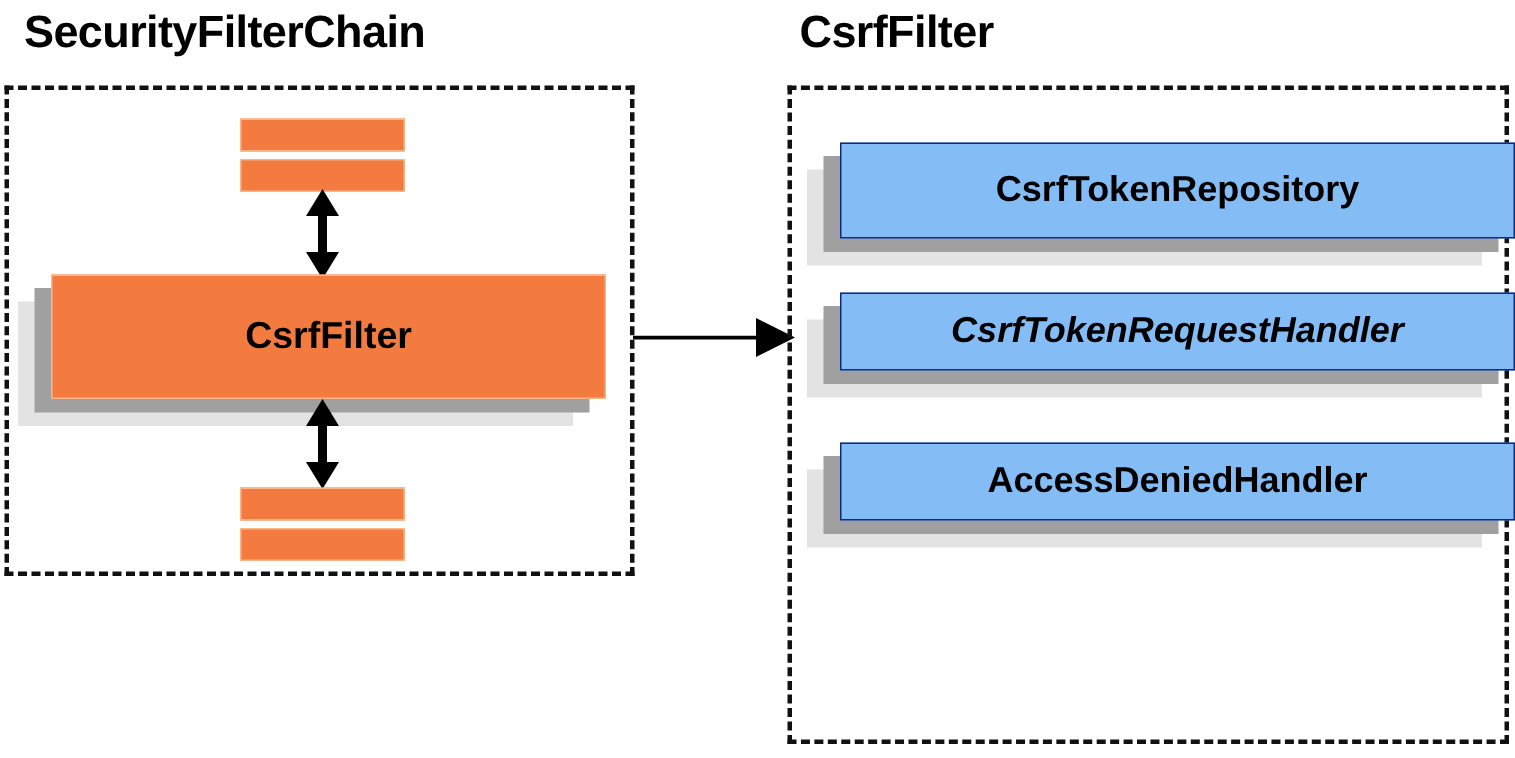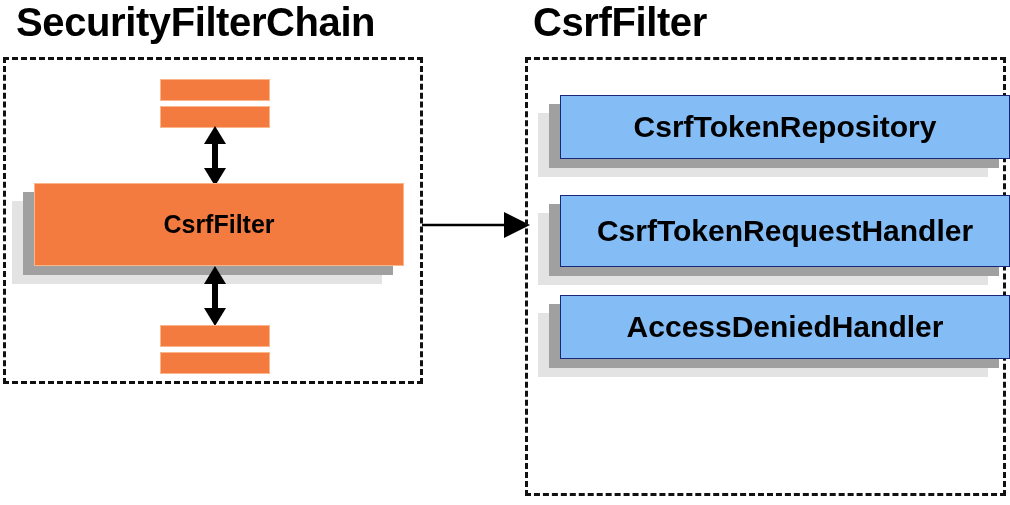--- a/index.html
+++ b/index.html
@@ -16,21 +16,21 @@
     height: 505px;
     background: #ffffff;
     overflow: hidden;
   }
 
   
   .panel-title {
     position: absolute;
     font-family: "Liberation Sans", sans-serif;
     font-weight: bold;
-    font-size: 40px;
+    font-size: 30px;
     line-height: 34px;
     color: #000000;
     white-space: nowrap;
     letter-spacing: -0.4px;
   }
   #title-left  { left: 16px;  top: 5px; }
   #title-right { left: 533px; top: 5px; }
 
   
   .dashed-panel {
@@ -86,21 +86,21 @@
     background: #f47b3f;
     border: 1px solid #fbb58b;
   }
   .face-orange .label { font-size: 25px; }
 
   
   .face-blue {
     background: #84bcf5;
     border: 1px solid #17277a;
   }
-  .face-blue .label { font-size: 30px; }
+  .face-blue .label { font-size: 24px; }
 
   
   .bar {
     position: absolute;
     background: #f47b3f;
     border: 1px solid #fbb58b;
     box-sizing: border-box;
   }
 
   
@@ -156,29 +156,29 @@
   <div id="panel-right" class="dashed-panel"></div>
 
   <div class="stack" style="left:538px; top:95px; width:450px; height:64px;">
     <div class="shadow-far"></div>
     <div class="shadow-near"></div>
     <div class="face face-blue">
       <span class="label">CsrfTokenRepository</span>
     </div>
   </div>
 
-  <div class="stack" style="left:538px; top:195px; width:450px; height:72px;">
+  <div class="stack" style="left:538px; top:195px; width:450px; height:52px;font-style:italic;">
     <div class="shadow-far"></div>
     <div class="shadow-near"></div>
     <div class="face face-blue">
       <span class="label">CsrfTokenRequestHandler</span>
     </div>
   </div>
 
-  <div class="stack" style="left:538px; top:295px; width:450px; height:64px;">
+  <div class="stack" style="left:538px; top:295px; width:450px; height:52px;">
     <div class="shadow-far"></div>
     <div class="shadow-near"></div>
     <div class="face face-blue">
       <span class="label">AccessDeniedHandler</span>
     </div>
   </div>
 
 
 </div>
 

